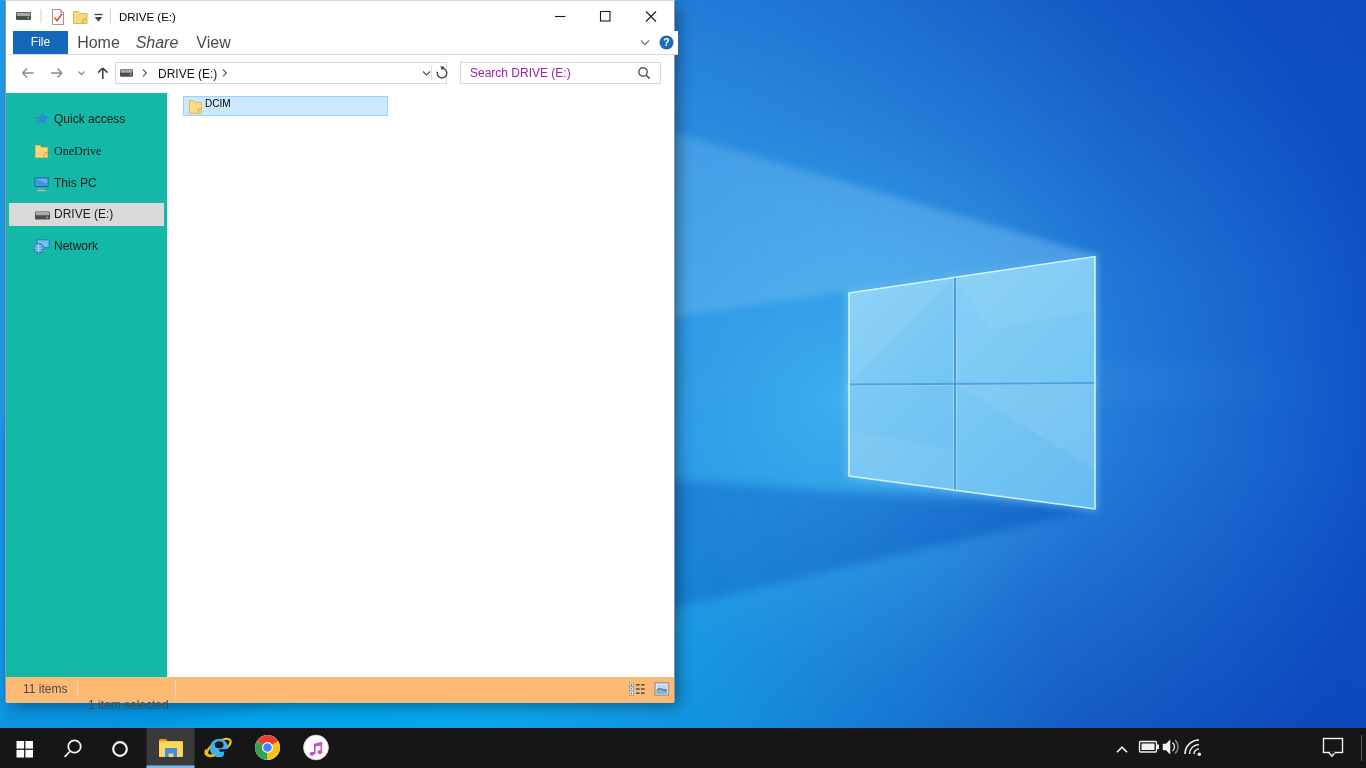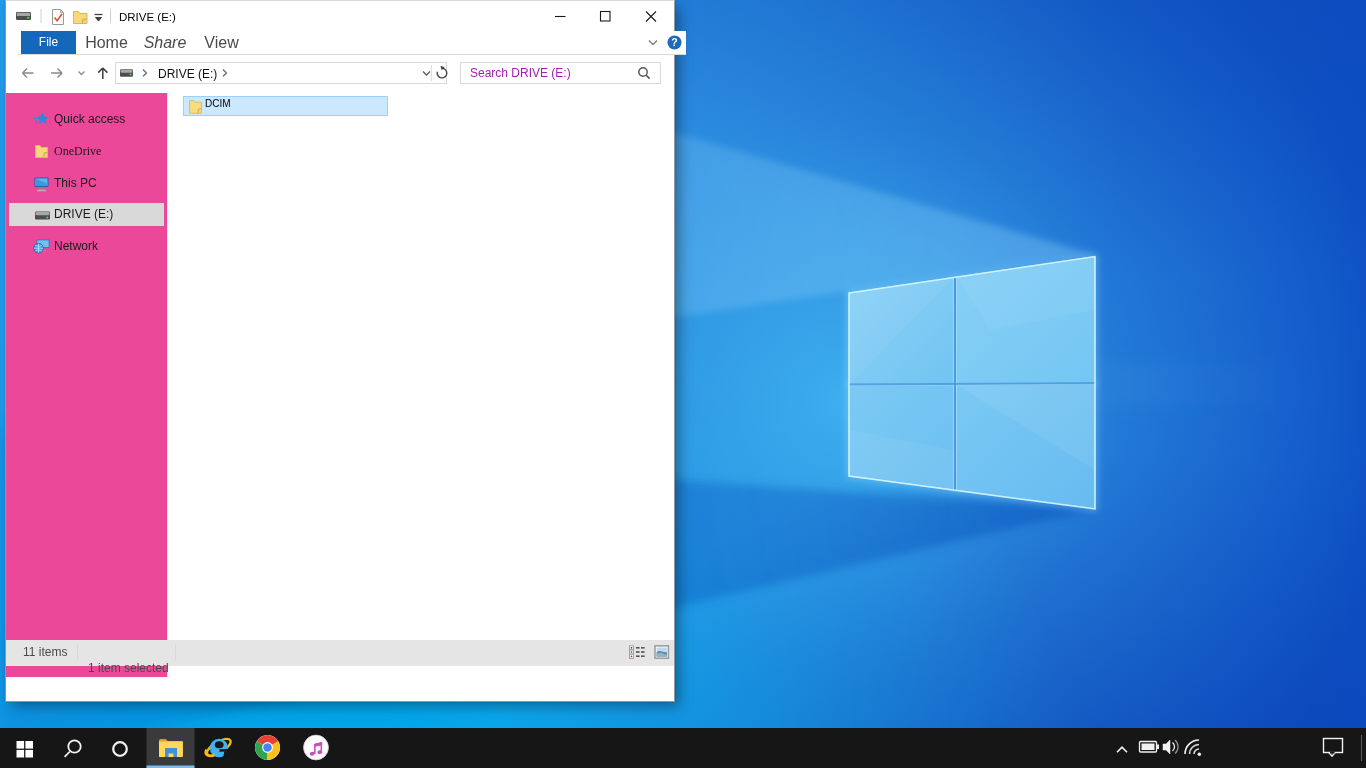--- a/index.html
+++ b/index.html
@@ -3,32 +3,32 @@
 <meta charset="utf-8">
 <style>
 * { margin:0; padding:0; box-sizing:border-box; }
 html,body { width:1366px; height:768px; overflow:hidden; font-family:"Liberation Sans",sans-serif; }
 #desk { position:absolute; left:0; top:0; width:1366px; height:768px; }
 #win { position:absolute; left:5px; top:0; width:670px; height:702px; background:#fff;
   border:1px solid rgba(50,70,90,0.55); border-top:1px solid #d9d9d9;
   box-shadow:6px 6px 13px -2px rgba(0,0,0,0.37), 0 0 1px rgba(0,0,0,0.28); }
 .abs { position:absolute; }
 #titlebar { position:absolute; left:0; top:0; width:100%; height:30px; background:#fff; }
-#tabs { position:absolute; left:12px; top:30px; width:100%; height:24px; background:#fff; border-bottom:1px solid #dadada; }
+#tabs { position:absolute; left:4px; top:30px; width:100%; height:24px; background:#fff; border-bottom:1px solid #dadada; }
 .tab { position:absolute; top:0; height:23px; line-height:23px; font-size:16px; color:#4a4a4a; text-align:center; }
 #filetab { position:absolute; left:3px; top:0; width:55px; height:23px; background:#1467b9; color:#fff;
   font-size:12px; line-height:23px; text-align:center; }
 #addr { position:absolute; left:0; top:55px; width:100%; height:37px; background:#fff; }
 .box { position:absolute; top:6px; height:22px; background:#fff; border:1px solid #d9d9d9; }
-#navpane { position:absolute; left:0; top:92px; width:161px; height:584px; background:#ec4899;text-align:center; }
+#navpane { position:absolute; left:0; top:92px; width:161px; height:584px; background:#14b8a6;text-align:center; }
 #navsep { position:absolute; left:161px; top:92px; width:1px; height:584px; background:#ebebeb; }
 .navrow { position:absolute; left:0; width:161px; height:23px; }
 .navtxt { position:absolute; left:48px; top:4px; font-size:12px; color:#1a1a1a; white-space:nowrap; }
 .navico { position:absolute; left:27px; top:3px; }
-#statusbar { position:absolute; left:0; top:639px; width:100%; height:26px; background:#e5e5e5; font-size:12px; color:#4a4a4a; }
+#statusbar { position:absolute; left:0; top:676px; width:100%; height:26px; background:#fdba74; font-size:12px; color:#4a4a4a; }
 .ssep { position:absolute; top:4px; width:1px; height:17px; background:#d9d9d9; }
 #dcim { position:absolute; left:177px; top:95px; width:205px; height:20px; background:#cce8ff; border:1px solid #99d1ff; }
 #taskbar { position:absolute; left:0; top:728px; width:1366px; height:40px; background:#161616; }
 </style>
 </head>
 <body>
 <svg id="desk" width="1366" height="768" viewBox="0 0 1366 768">
   <defs>
     <linearGradient id="base" x1="0" y1="330" x2="1366" y2="430" gradientUnits="userSpaceOnUse">
       <stop offset="0" stop-color="#1d97e5"></stop>

